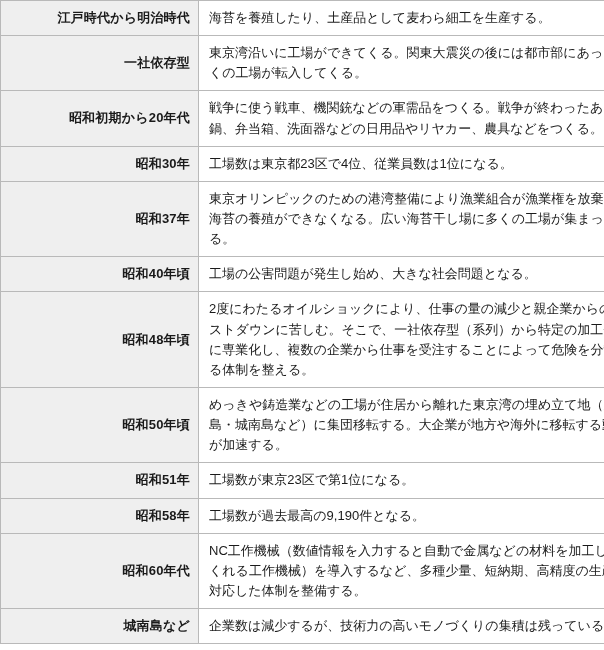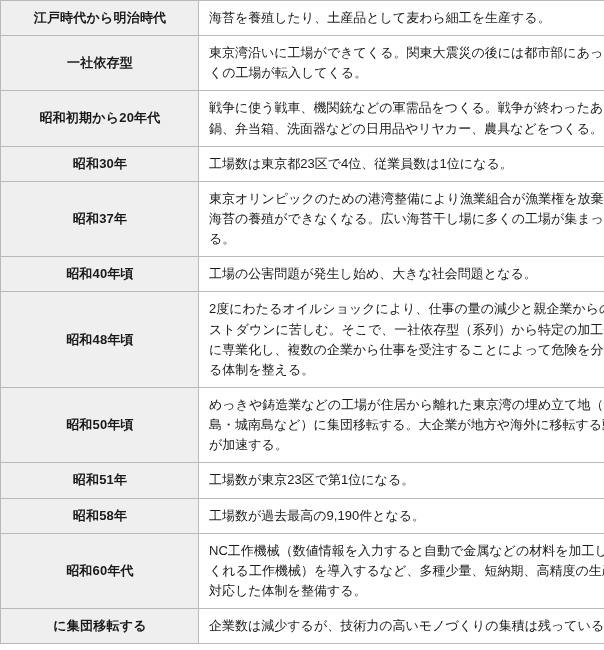--- a/index.html
+++ b/index.html
@@ -28,21 +28,21 @@
     vertical-align: middle;
     font-size: 13px;
     line-height: 1.55;
     color: #1a1a1a;
   }
   td.era-cell {
     width: 180px;
     background: #efefef;
     font-weight: bold;
     padding: 7px 8px 7px 9px;
-    text-align: center;
+    text-align: right;
     letter-spacing: 0.2px;
   }
   td.desc-cell {
     width: 424px;
     background: #ffffff;
     padding: 7px 10px 7px 10px;
     text-align: left;
   }
 </style>
 </head>
@@ -89,18 +89,18 @@
       </tr>
       <tr>
         <td class="era-cell">昭和58年</td>
         <td class="desc-cell">工場数が過去最高の9,190件となる。</td>
       </tr>
       <tr>
         <td class="era-cell">昭和60年代</td>
         <td class="desc-cell">NC工作機械（数値情報を入力すると自動で金属などの材料を加工してくれる工作機械）を導入するなど、多種少量、短納期、高精度の生産に対応した体制を整備する。</td>
       </tr>
       <tr>
-        <td class="era-cell">に集団移転する</td>
+        <td class="era-cell">城南島など</td>
         <td class="desc-cell">企業数は減少するが、技術力の高いモノづくりの集積は残っている。</td>
       </tr>
     </tbody>
   </table>
 </div>
 
 </body></html>

